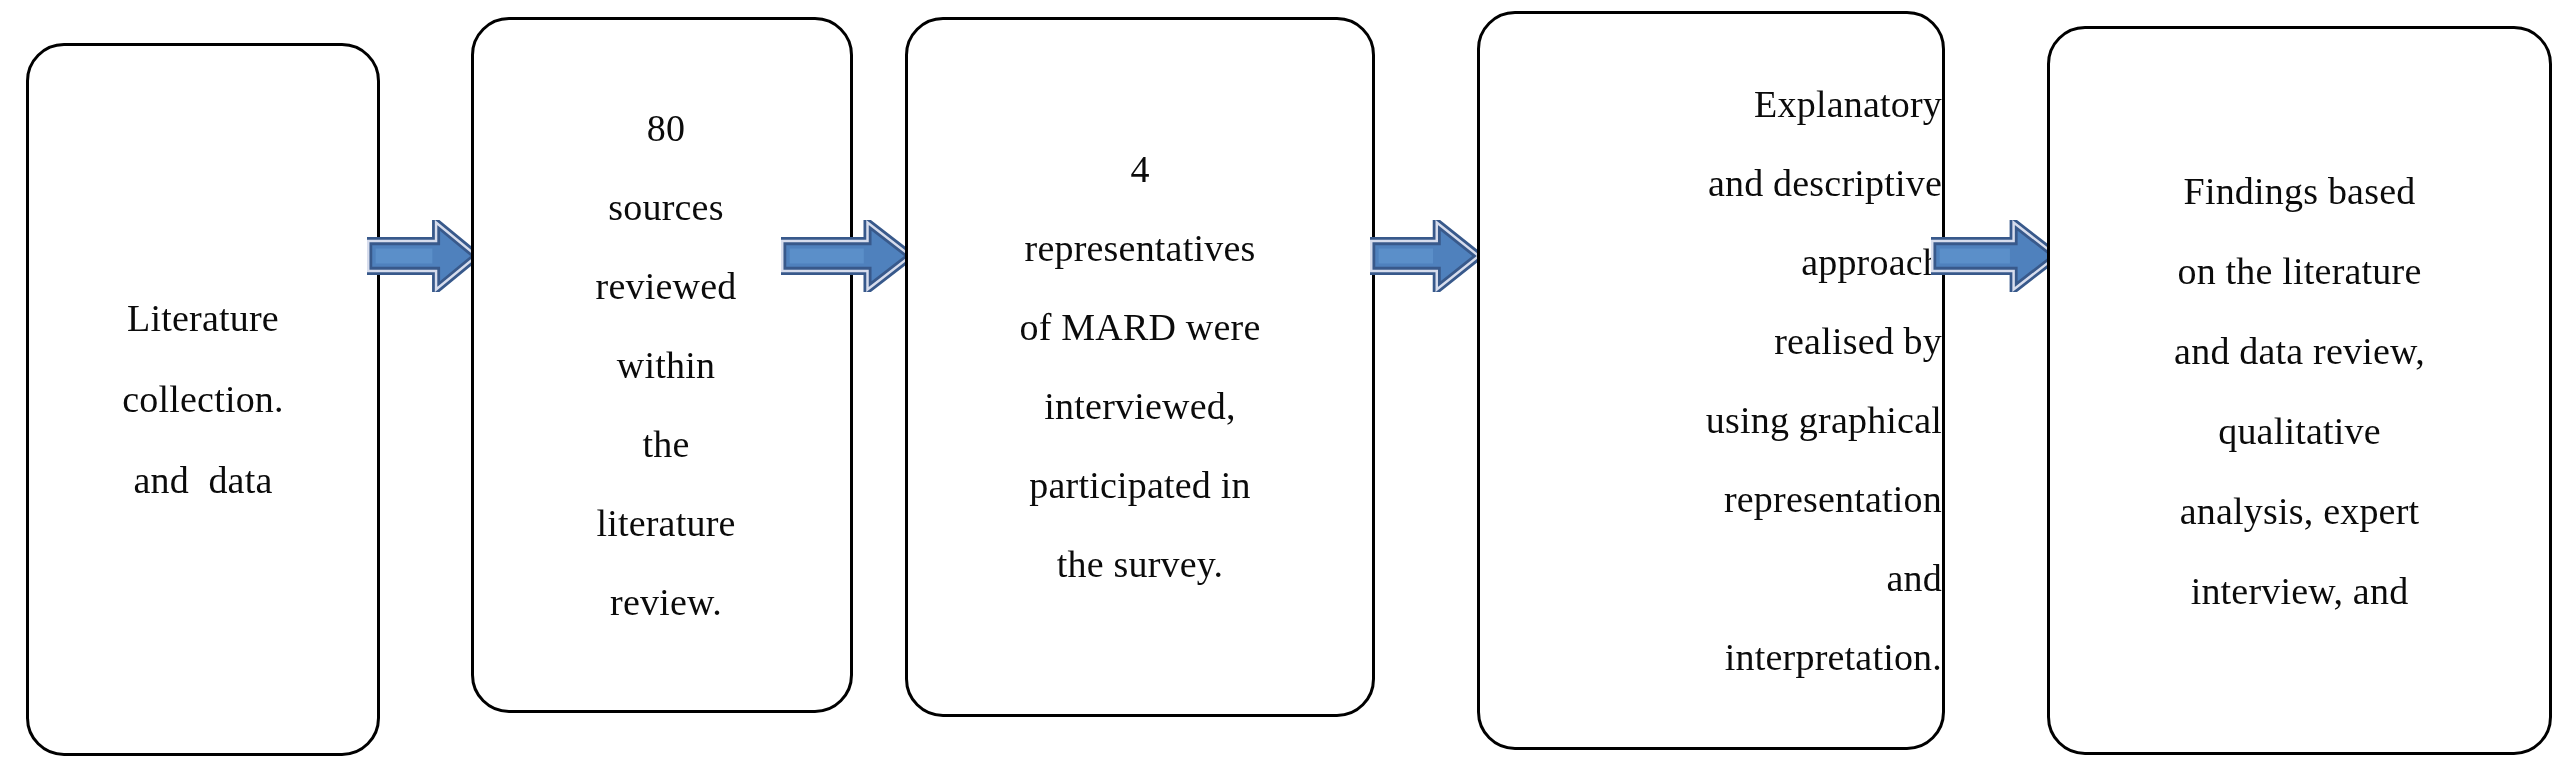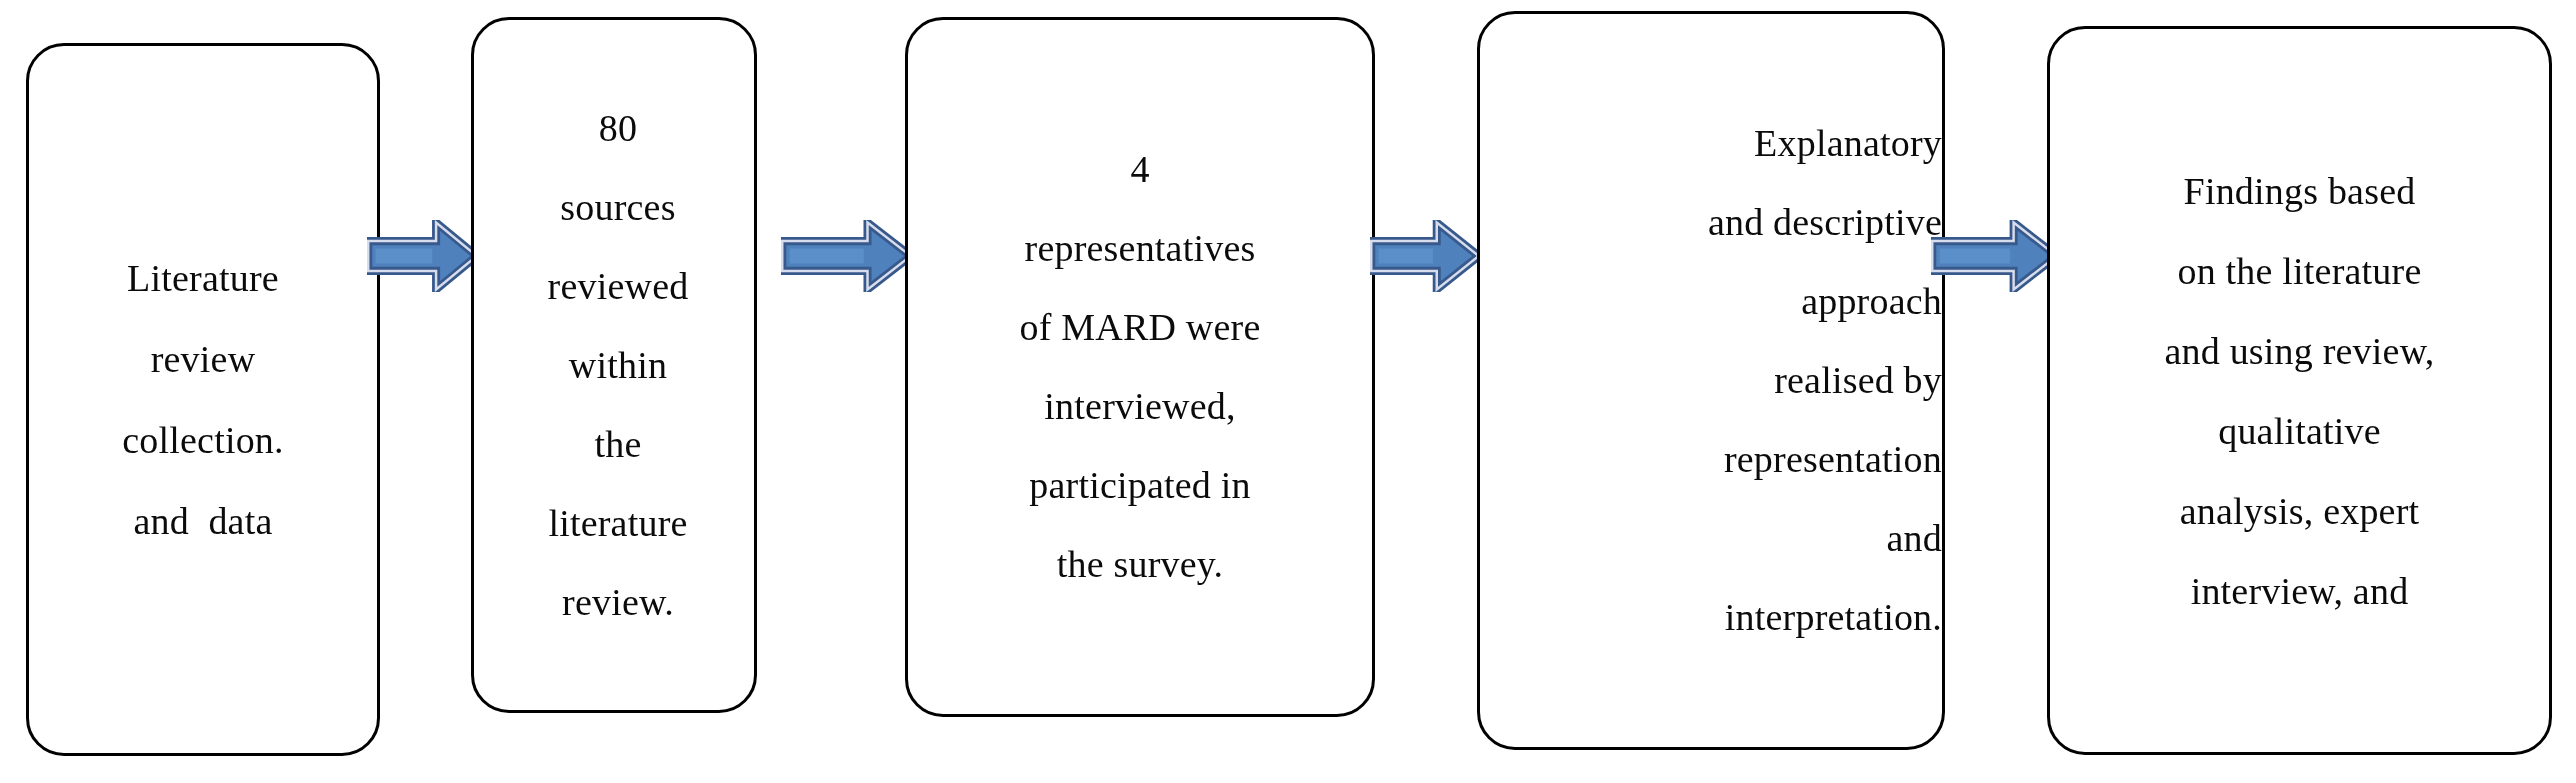--- a/index.html
+++ b/index.html
@@ -32,21 +32,21 @@
   .flow-box .line {
     display: block;
     white-space: pre;
     font-size: 38px;
     line-height: 80px;
     letter-spacing: 0.2px;
     color: #0b0b0b;
   }
   
   #box-1 { left: 26px;   top: 43px;  width: 354px; height: 713px; }
-  #box-2 { left: 471px;  top: 17.3px;  width: 286px; height: 696px; padding-left: 8px; }
+  #box-2 { left: 471px;  top: 17.3px;  width: 382px; height: 696px; padding-left: 8px; }
   #box-3 { left: 905px; top: 17.3px;  width: 470px; height: 700px; }
   #box-4 { left: 1477px; top: 11px;  width: 468px; height: 739px; align-items: flex-end; }
   #box-5 { left: 2047px; top: 26px;  width: 505px; height: 729px; }
 
   #box-1 .line { font-size: 38px; line-height: 81px; }
   #box-2 .line { font-size: 38px; line-height: 79px; }
   #box-3 .line { font-size: 38px; line-height: 79px; }
   #box-4 .line { font-size: 38px; line-height: 79px; }
   #box-5 .line { font-size: 38px; line-height: 80px; }
 
@@ -63,21 +63,20 @@
   #arrow-3 { left: 1370px; width: 110px; }
   #arrow-4 { left: 1931px; width: 127px; }
 </style>
 </head>
 <body>
 
 <div id="canvas">
 
   <div class="flow-box" id="box-1">
     <span class="line">Literature</span>
-    <span class="line">review</span>
     <span class="line">collection.</span>
     <span class="line">and  data</span>
   </div>
 
   <div class="flow-arrow" id="arrow-1">
     <svg viewBox="0 0 180 116" preserveAspectRatio="none" aria-hidden="true">
       <polygon points="2,34 112,34 112,4 178,58 112,112 112,82 2,82" fill="#4f81bd" stroke="#38598b" stroke-width="13" stroke-linejoin="miter"></polygon>
       <polygon points="2,34 112,34 112,4 178,58 112,112 112,82 2,82" fill="none" stroke="#d7dded" stroke-width="4"></polygon>
       <rect x="14" y="46" width="92" height="24" fill="#5b8fc9"></rect>
     </svg>
@@ -116,36 +115,37 @@
       <polygon points="2,34 108,34 108,4 176,58 108,112 108,82 2,82" fill="none" stroke="#d7dded" stroke-width="4"></polygon>
       <rect x="14" y="46" width="88" height="24" fill="#5b8fc9"></rect>
     </svg>
   </div>
 
   <div class="flow-box" id="box-4">
     <span class="line">Explanatory</span>
     <span class="line">and descriptive</span>
     <span class="line">approach</span>
     <span class="line">realised by</span>
+    <span class="line">using graphical</span>
     <span class="line">representation</span>
     <span class="line">and</span>
     <span class="line">interpretation.</span>
   </div>
 
   <div class="flow-arrow" id="arrow-4">
     <svg viewBox="0 0 206 116" preserveAspectRatio="none" aria-hidden="true">
       <polygon points="2,34 134,34 134,4 204,58 134,112 134,82 2,82" fill="#4f81bd" stroke="#38598b" stroke-width="13" stroke-linejoin="miter"></polygon>
       <polygon points="2,34 134,34 134,4 204,58 134,112 134,82 2,82" fill="none" stroke="#d7dded" stroke-width="4"></polygon>
       <rect x="14" y="46" width="114" height="24" fill="#5b8fc9"></rect>
     </svg>
   </div>
 
   <div class="flow-box" id="box-5">
     <span class="line">Findings based</span>
     <span class="line">on the literature</span>
-    <span class="line">and using review,</span>
+    <span class="line">and data review,</span>
     <span class="line">qualitative</span>
     <span class="line">analysis, expert</span>
     <span class="line">interview, and</span>
   </div>
 
 </div>
 
 
 </body></html>

